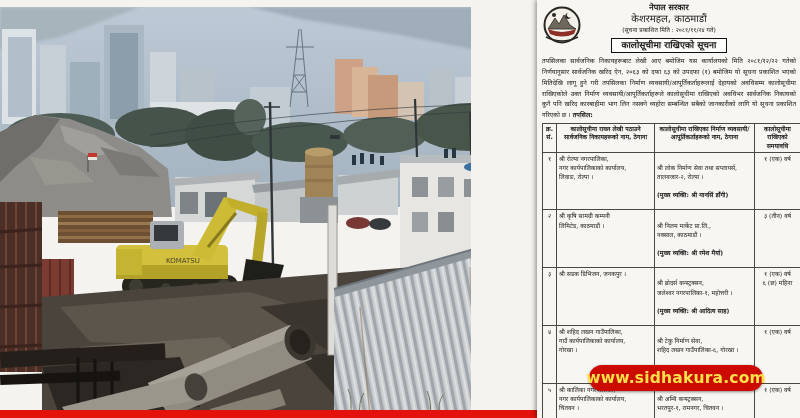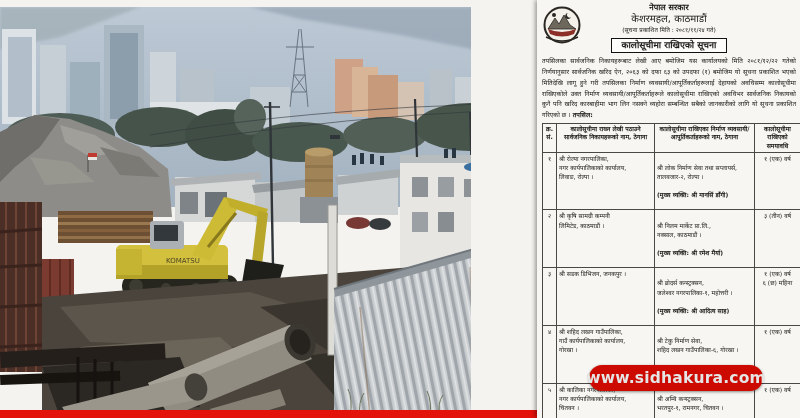--- a/index.html
+++ b/index.html
@@ -26,21 +26,21 @@
   table.blk{width:100%;border-collapse:collapse;table-layout:fixed;margin-top:1px;}
   table.blk th,table.blk td{border:1px solid #4a4744;padding:1px 2px;vertical-align:top;
       font-size:6.1px;line-height:1.5;white-space:pre-line;word-wrap:break-word;}
   table.blk th{font-weight:bold;text-align:center;line-height:1.4;}
   td.c-sn{text-align:center;width:13px;}
   td.c-dur{text-align:center;}
   col.w-sn{width:14px;} col.w-agency{width:98px;} col.w-firm{width:100px;} col.w-dur{width:46px;}
   .person{font-weight:bold;}
   
   #watermark{position:absolute;left:589px;top:365px;width:174px;height:26px;border-radius:14px;
-     display:flex;align-items:center;justify-content:center;color:#e5e5e5;font-weight:bold;
+     display:flex;align-items:center;justify-content:center;color:#fde047;font-weight:bold;
      font-size:15.5px;letter-spacing:.2px;box-shadow:0 1px 3px rgba(0,0,0,.45);
      font-family:"DejaVu Sans","Liberation Sans",sans-serif;}
 </style>
 </head>
 <body>
 
 <div id="stage">
 
   <div id="photo">
     <svg width="537" height="410" viewBox="0 0 537 410" xmlns="http://www.w3.org/2000/svg">

